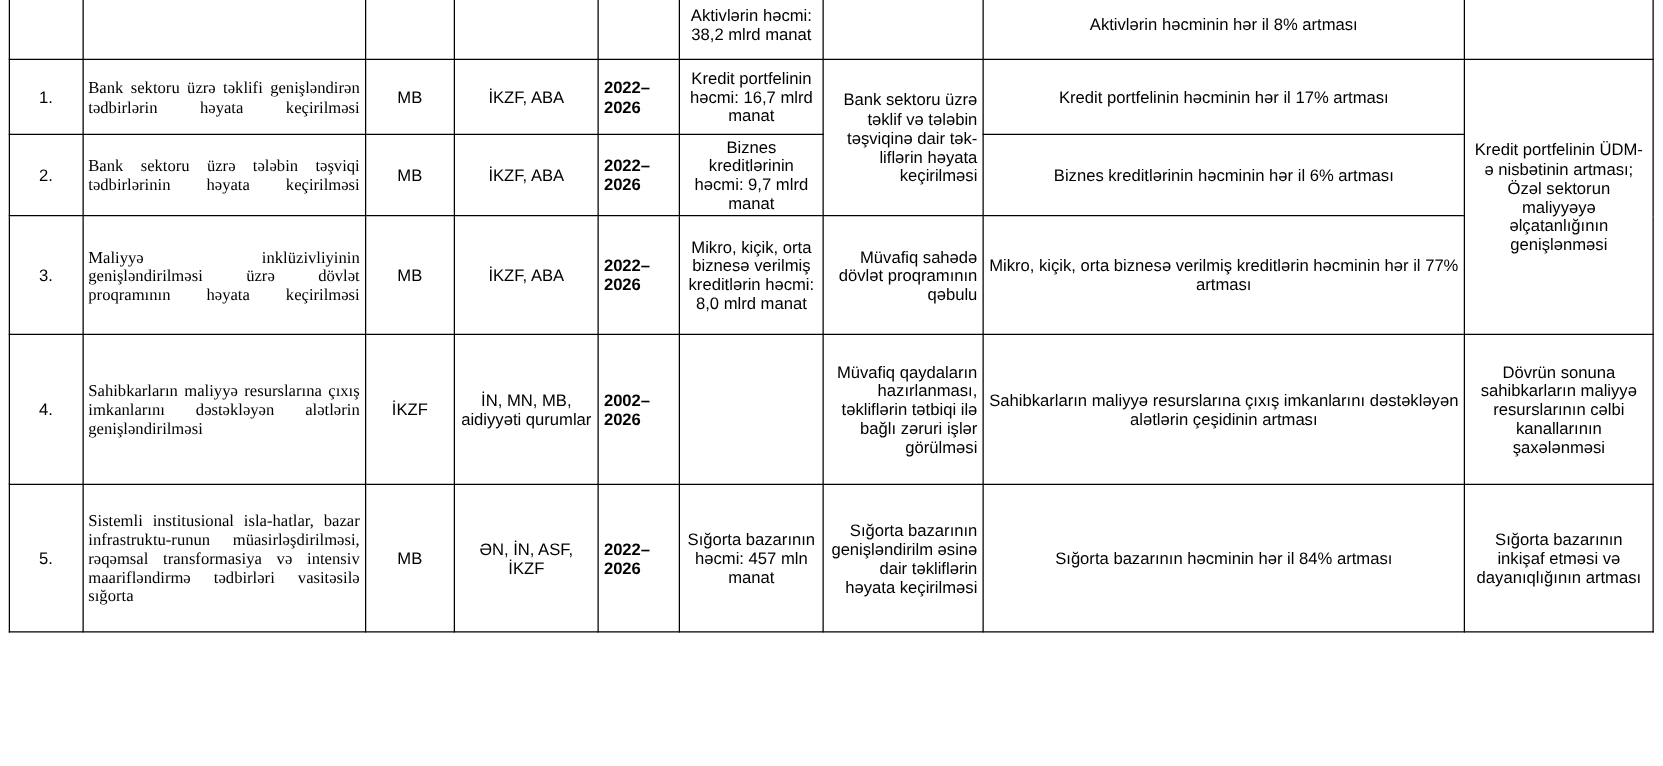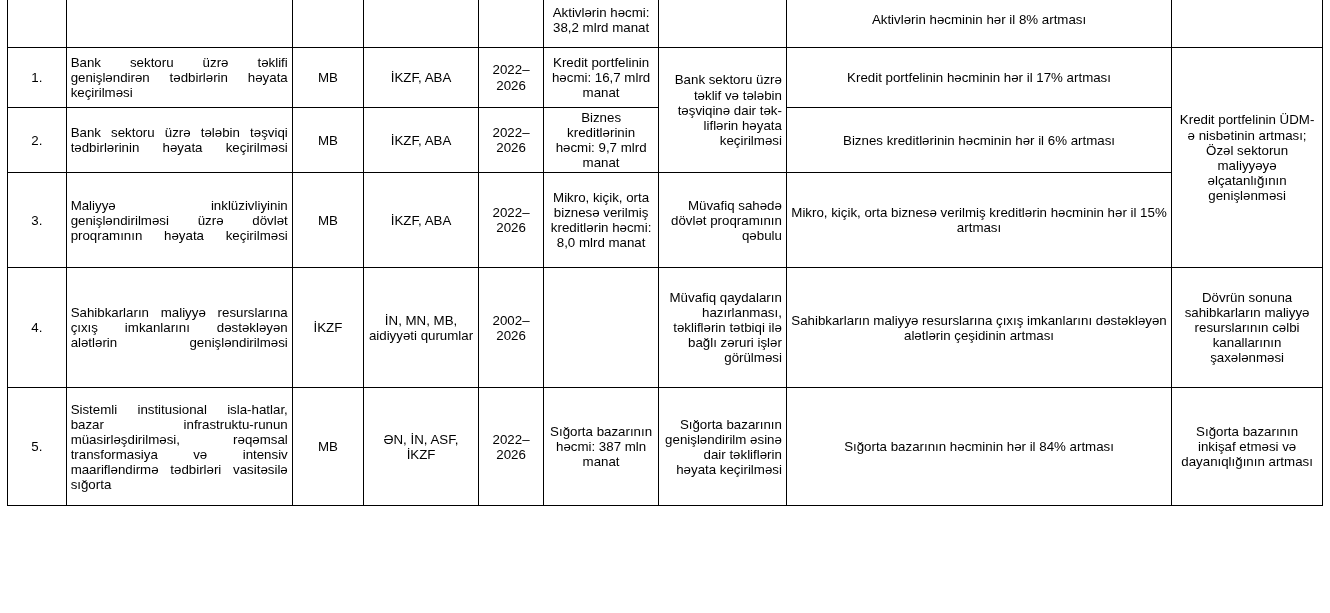--- a/index.html
+++ b/index.html
@@ -48,35 +48,36 @@
   .num-cell {
     text-align: center;
     vertical-align: bottom;
     padding-bottom: 4px;
   }
   .measure-cell {
     text-align: justify;
     text-align-last: justify;
     padding-left: 6px;
     padding-right: 6px;
+    font-family: Liberation Serif, serif;
   }
   .exec-cell {
     text-align: center;
     vertical-align: bottom;
     padding-bottom: 4px;
   }
   .coexec-cell {
     text-align: center;
     vertical-align: bottom;
     padding-bottom: 4px;
   }
   .years-cell {
-    text-align: center;
     vertical-align: bottom;
     padding-bottom: 4px;
+    font-weight: bold;
   }
   .ind-cell {
     text-align: center;
     vertical-align: middle;
   }
   .out-cell {
     text-align: right;
     vertical-align: middle;
   }
   .target-cell {
@@ -149,41 +150,41 @@
       </tr>
 
       <tr class="row-h-4">
         <td class="num-cell">3.</td>
         <td class="measure-cell">Maliyyə inklüzivliyinin genişləndirilməsi üzrə dövlət proqramının həyata keçirilməsi</td>
         <td class="exec-cell">MB</td>
         <td class="coexec-cell">İKZF, ABA</td>
         <td class="years-cell">2022–2026</td>
         <td class="ind-cell">Mikro, kiçik, orta biznesə verilmiş kreditlərin həcmi: 8,0 mlrd manat</td>
         <td class="out-cell">Müvafiq sahədə dövlət proqramının qəbulu</td>
-        <td class="target-cell">Mikro, kiçik, orta biznesə verilmiş kreditlərin həcminin hər il 15% artması</td>
+        <td class="target-cell">Mikro, kiçik, orta biznesə verilmiş kreditlərin həcminin hər il 77% artması</td>
       </tr>
 
       <tr class="row-h-5">
         <td class="num-cell">4.</td>
         <td class="measure-cell">Sahibkarların maliyyə resurslarına çıxış imkanlarını dəstəkləyən alətlərin genişləndirilməsi</td>
         <td class="exec-cell">İKZF</td>
         <td class="coexec-cell">İN, MN, MB, aidiyyəti qurumlar</td>
         <td class="years-cell">2002–2026</td>
         <td class="ind-cell"></td>
         <td class="out-cell">Müvafiq qaydaların hazırlanması, təkliflərin tətbiqi ilə bağlı zəruri işlər görülməsi</td>
         <td class="target-cell">Sahibkarların maliyyə resurslarına çıxış imkanlarını dəstəkləyən alətlərin çeşidinin artması</td>
         <td class="impact-cell">Dövrün sonuna sahibkarların maliyyə resurslarının cəlbi kanallarının şaxələnməsi</td>
       </tr>
 
       <tr class="row-h-6">
         <td class="num-cell">5.</td>
         <td class="measure-cell">Sistemli institusional isla-hatlar, bazar infrastruktu-runun müasirləşdirilməsi, rəqəmsal transformasiya və intensiv maarifləndirmə tədbirləri vasitəsilə sığorta</td>
         <td class="exec-cell">MB</td>
         <td class="coexec-cell">ƏN, İN, ASF, İKZF</td>
         <td class="years-cell">2022–2026</td>
-        <td class="ind-cell">Sığorta bazarının həcmi: 387 mln manat</td>
+        <td class="ind-cell">Sığorta bazarının həcmi: 457 mln manat</td>
         <td class="out-cell">Sığorta bazarının genişləndirilm əsinə dair təkliflərin həyata keçirilməsi</td>
         <td class="target-cell">Sığorta bazarının həcminin hər il 84% artması</td>
         <td class="impact-cell">Sığorta bazarının inkişaf etməsi və dayanıqlığının artması</td>
       </tr>
     </tbody>
   </table>
 </div>
 
 </body></html>

